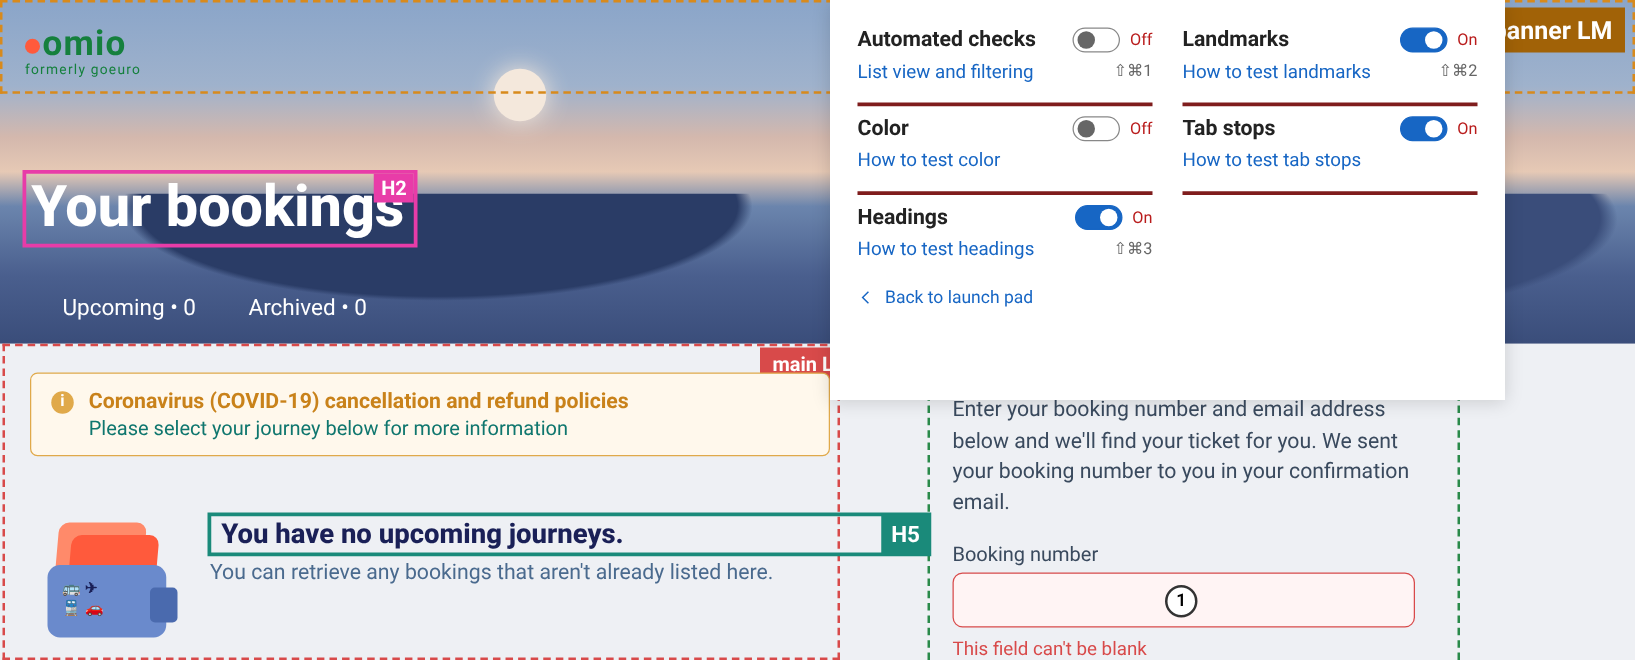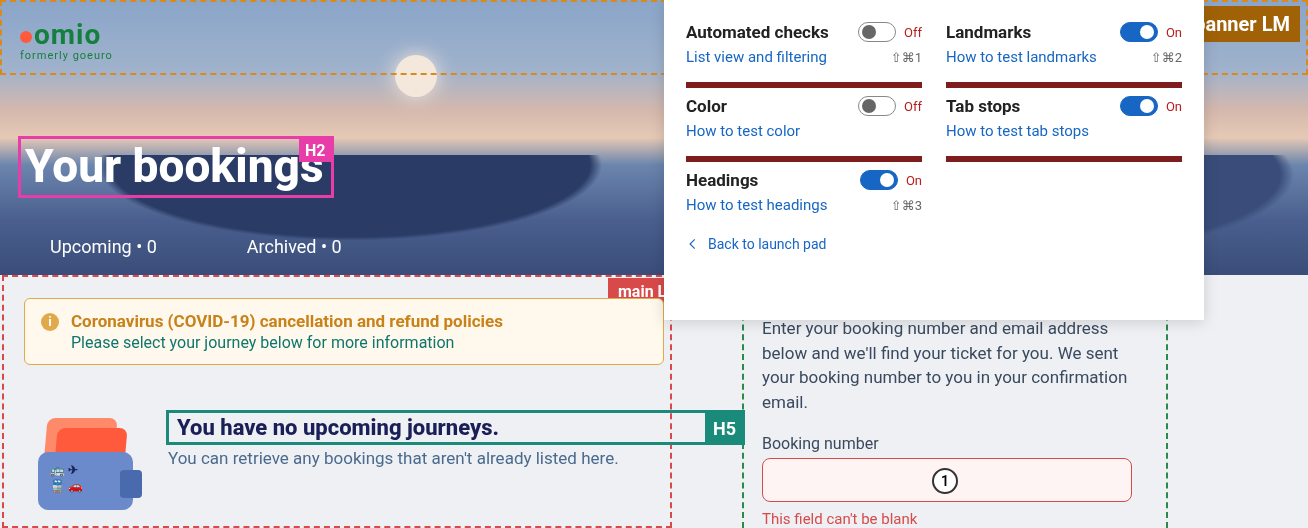--- a/index.html
+++ b/index.html
@@ -63,21 +63,21 @@
   .heading-text {
     color:#fff; font-size:46px; font-weight:800; padding:0 8px 2px 4px;
   }
   .h2-tag {
     position:absolute; top:0; right:0; transform:translate(0,0);
     background:#e83ca8; color:#fff; font-size:16px; font-weight:700; padding:2px 6px;
   }
 
   
   .tabs {
-    position:absolute; left:50px; top:236px; display:flex; gap:90px; color:#fff; font-size:18px;
+    position:absolute; left:50px; top:236px; display:flex; gap:42px; color:#fff; font-size:18px;
   }
   .tab { cursor:pointer; }
 
   
   .content {
     position:absolute; top:275px; left:0; right:0; bottom:0;
     background:#eef0f4;
   }
 
   
@@ -163,21 +163,21 @@
     padding:14px 22px;
   }
   .panel-header { display:flex; align-items:center; justify-content:space-between; margin-bottom:14px;}
   .panel-title { font-size:21px; color:#222; font-weight:400;}
   .panel-header-icons { display:flex; gap:14px; }
   .panel-header-icons svg { width:18px; height:18px; stroke:#1766c4; fill:none; stroke-width:1.6;}
 
   .panel-grid {
     display:grid; grid-template-columns:1fr 1fr; gap:0 24px;
   }
-  .check-block { padding:8px 0 16px; border-bottom:6px solid #7f1d1d;}
+  .check-block { padding:8px 0 16px; border-bottom:3px solid #7f1d1d;}
   .panel-grid .check-block:nth-child(5),
   .panel-grid .check-block:nth-child(6){ border-bottom:none;}
   .check-header { display:flex; align-items:center; justify-content:space-between;}
   .check-title { font-size:17px; font-weight:700; color:#222;}
   .toggle-wrap { display:flex; align-items:center; gap:8px;}
   .toggle { width:38px; height:20px; border-radius:20px; position:relative; border:1px solid #888; cursor:pointer; }
   .toggle::after{ content:""; position:absolute; width:14px; height:14px; border-radius:50%; top:2px; background:#666;}
   .toggle.off { background:#fff;} .toggle.off::after{ left:3px;}
   .toggle.on { background:#1766c4; border-color:#1766c4;} .toggle.on::after{ background:#fff; right:3px;}
   .toggle-label { font-size:13px; color:#b91c1c;}

